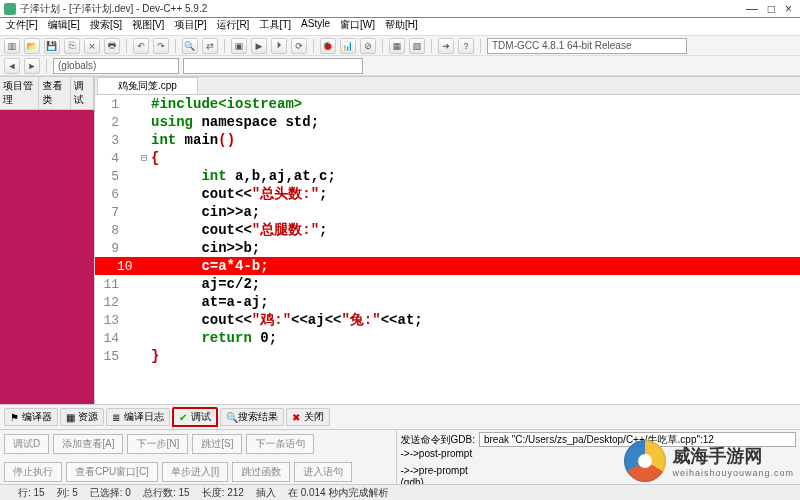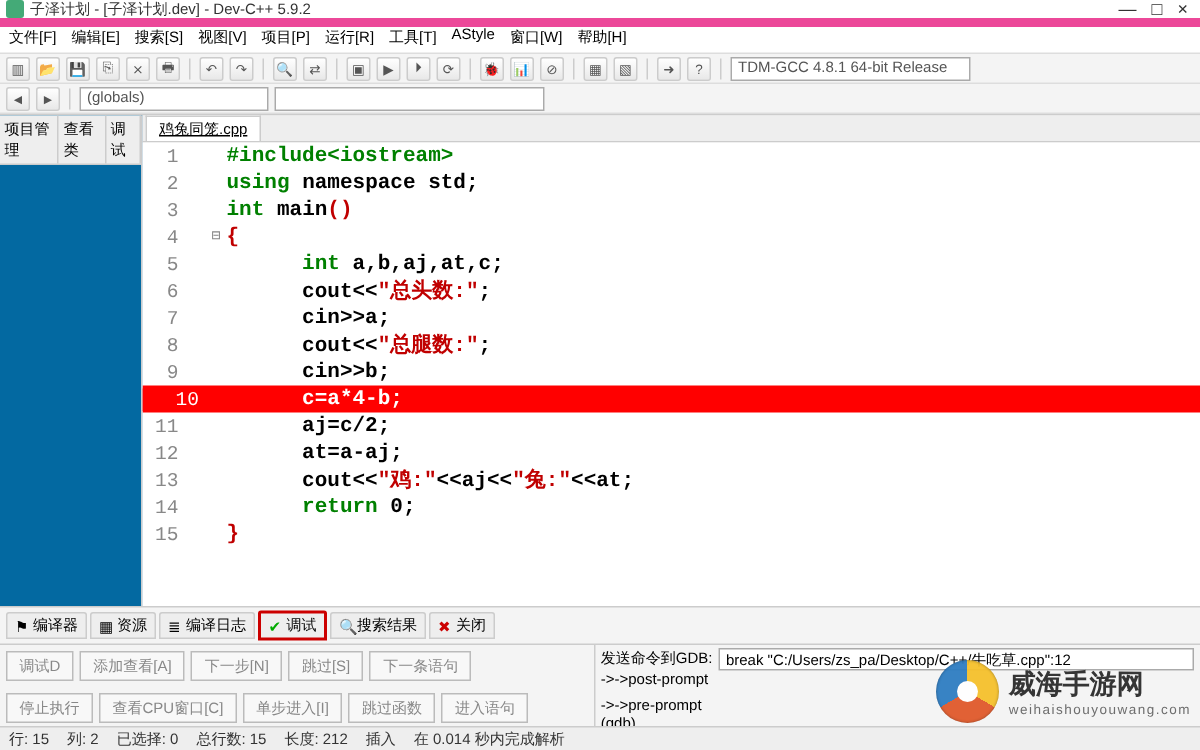--- a/index.html
+++ b/index.html
@@ -13,21 +13,21 @@
     position: relative;
     display: flex;
     flex-direction: column;
   }
   .titlebar {
     height: 18px;
     background: #fff;
     display: flex;
     align-items: center;
     padding: 0 4px;
-    border-bottom: 6px solid #ec4899;
+    border-bottom: 1px solid #ec4899;
   }
   .titlebar .icon { width: 12px; height: 12px; background:#4a7; border-radius:2px; margin-right:4px;}
   .titlebar .title { flex: 1; font-size: 10px; color: #333; }
   .win-controls { display:flex; gap:10px; padding-right:4px;}
   .win-controls span { font-size:12px; color:#333; cursor:pointer;}
   .menubar {
     height: 18px;
     background:#fff;
     display:flex;
     gap:10px;
@@ -52,42 +52,42 @@
     font-size:9px; color:#555;
   }
   .tb-sep { width:1px; height:14px; background:#ccc; margin:0 2px;}
   .combo {
     height:16px; border:1px solid #aaa; background:#fff;
     font-size:10px; padding:0 4px; display:flex;align-items:center;
     color:#555;
   }
   .combo.globals { width:126px; }
   .combo.wide { width:180px; }
-  .combo.compiler { width:160px; }
+  .combo.compiler { width:200px; }
   .main {
     flex:1; display:flex; background:#fff; border-top:1px solid #ccc;
     min-height: 0;
   }
   .sidebar {
-    width:95px; background:#0369a1; border-right:1px solid #ccc;
+    width:95px; background:#be185d; border-right:1px solid #ccc;
     display:flex; flex-direction:column;
   }
   .side-tabs {
     display:flex; font-size:10px; border-bottom:1px solid #ccc;
     background:#eee;
   }
   .side-tabs span { padding:2px 3px; border-right:1px solid #ccc; cursor:pointer;}
   .editor-area { flex:1; display:flex; flex-direction:column; min-width:0;}
   .file-tab {
     height:18px; background:#eee; border-bottom:1px solid #ccc;
     display:flex; align-items:center;
   }
   .file-tab .tab {
     background:#fff; border:1px solid #ccc; border-bottom:none;
-    padding:1px 8px; font-size:10px; margin-left:2px;text-decoration:underline;
+    padding:1px 20px; font-size:10px; margin-left:2px;
   }
   .code {
     flex:1; background:#fff; overflow:hidden;
     font-family: Consolas, "Courier New", monospace;
     font-size:14px; font-weight:bold;
   }
   .line {
     display:flex; align-items:center; height:18px;
     white-space:pre;
   }
@@ -117,27 +117,27 @@
   .bp-tab.active-marked { border:2px solid #c00; }
   .bp-tab .ic { width:10px;height:10px;display:inline-block;}
   .bp-body { flex:1; display:flex; }
   .bp-left { flex:1; display:flex; flex-direction:column;}
   .bp-buttons { display:flex; gap:4px; padding:4px;text-align:center;}
   .bp-buttons .btn { border:1px solid #bbb; background:#f8f8f8; padding:2px 8px; color:#888; font-size:10px;}
   .bp-right {
     flex:1; border-left:1px solid #ccc; padding:2px 4px; font-size:10px;
     display:flex; flex-direction:column; gap:1px;
   }
-  .gdb-row { display:flex; align-items:flex-start; gap:4px;}
+  .gdb-row { display:flex; align-items:flex-end; gap:4px;}
   .gdb-input { flex:1; border:1px solid #aaa; background:#fff; height:15px; font-size:10px; padding:0 4px;}
   .eval-row { display:flex; align-items:center; gap:4px; padding:2px 4px; border-top:1px solid #ccc;}
   .eval-row input { flex:1; border:1px solid #aaa; height:15px;}
   .statusbar {
     height:16px; background:#eee; border-top:1px solid #ccc;
-    display:flex; align-items:center; font-size:10px; gap:12px; padding:0 6px;text-align:center;
+    display:flex; align-items:center; font-size:10px; gap:12px; padding:0 18px;text-align:center;
   }
   .statusbar span { color:#333; }
   .watermark {
     position:absolute; right:6px; bottom:18px;
     display:flex; align-items:center; gap:6px;
     font-size:18px; font-weight:bold; color:#2b2b2b;
     opacity:0.95;
   }
   .wm-logo {
     width:42px;height:42px;border-radius:50%;
@@ -304,21 +304,21 @@
       <div style="height:4px"></div>
       <div>-&gt;-&gt;pre-prompt</div>
       <div>(gdb)</div>
       <div>-&gt;-&gt;prompt</div>
     </div>
   </div>
 </div>
 
 <div class="statusbar">
   <span>行: 15</span>
-  <span>列: 2</span>
+  <span>列: 5</span>
   <span>已选择: 0</span>
   <span>总行数: 15</span>
   <span>长度: 212</span>
   <span>插入</span>
   <span>在 0.014 秒内完成解析</span>
 </div>
 
 <div class="watermark">
   <div class="wm-logo"></div>
   <div class="wm-text">

